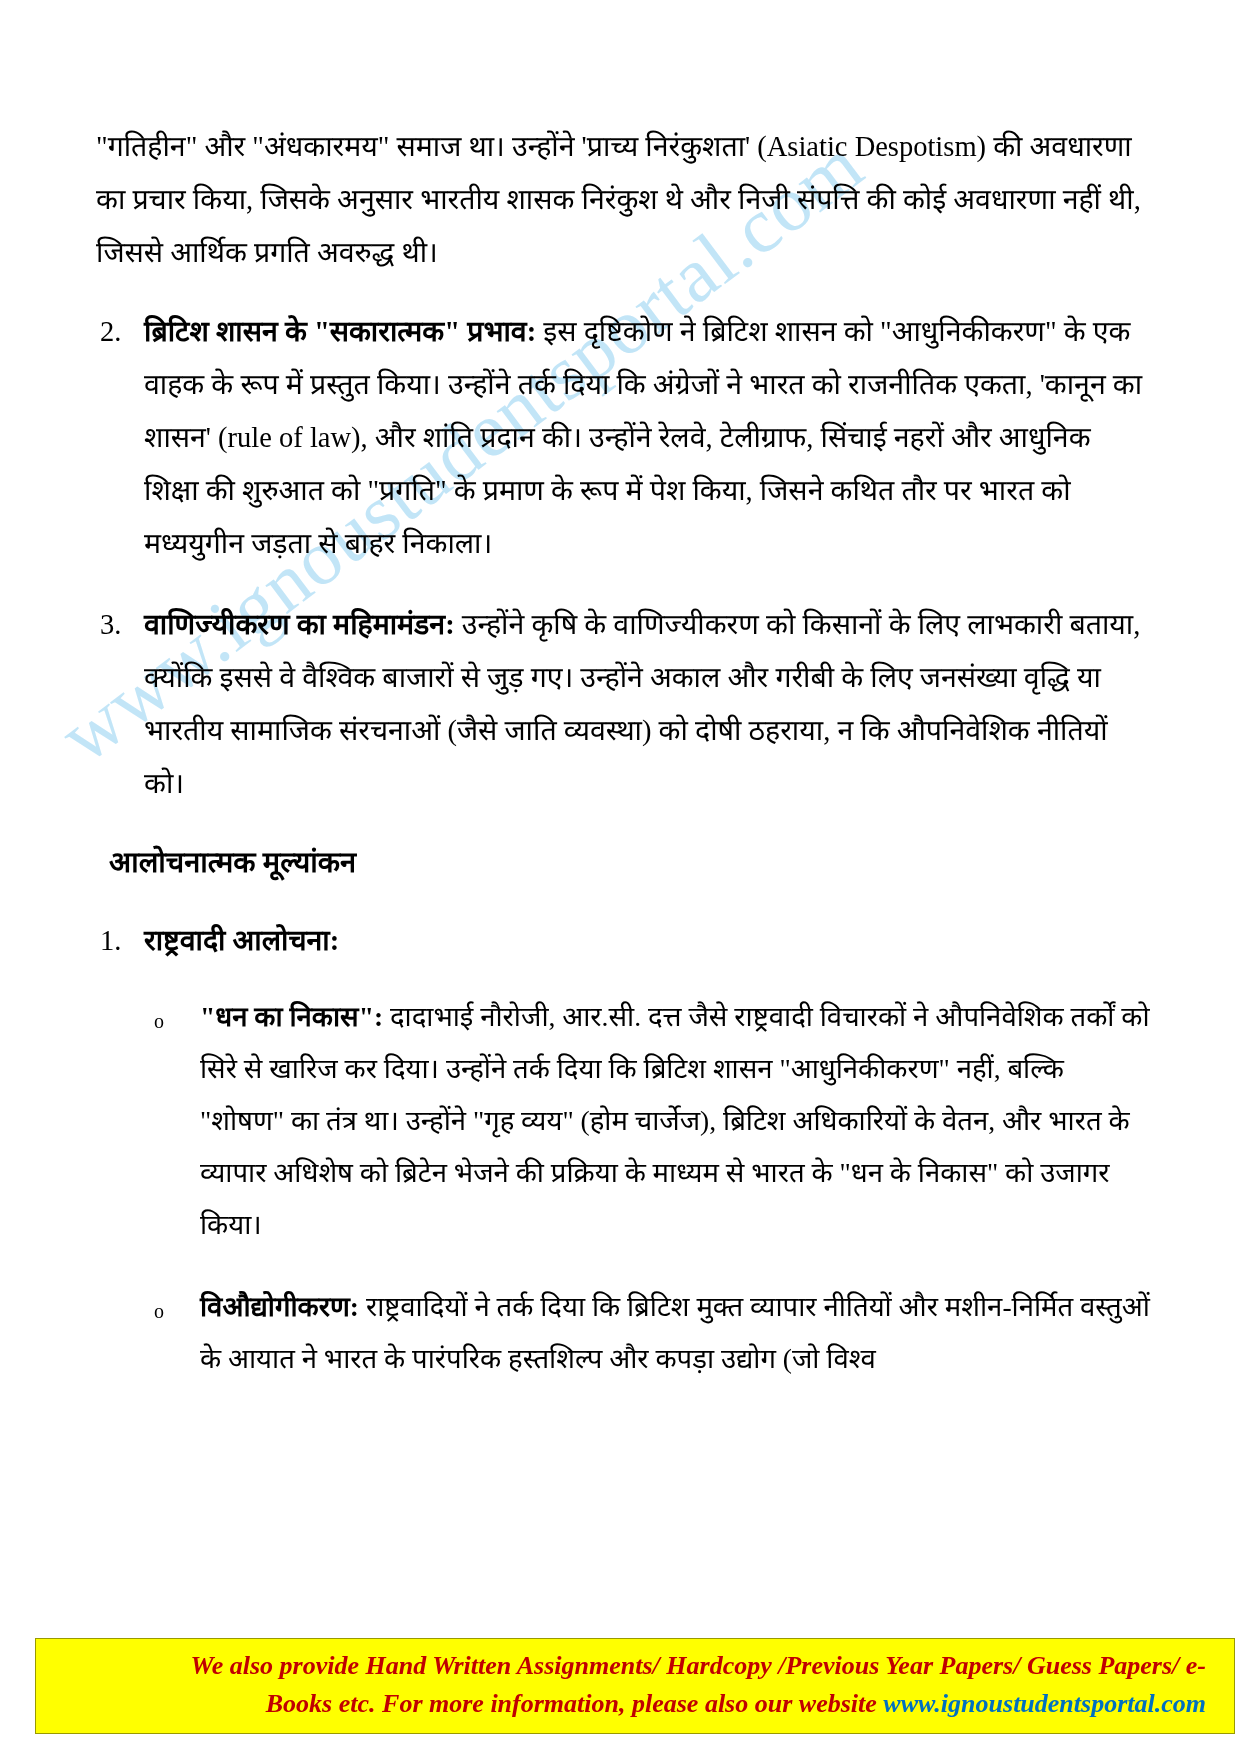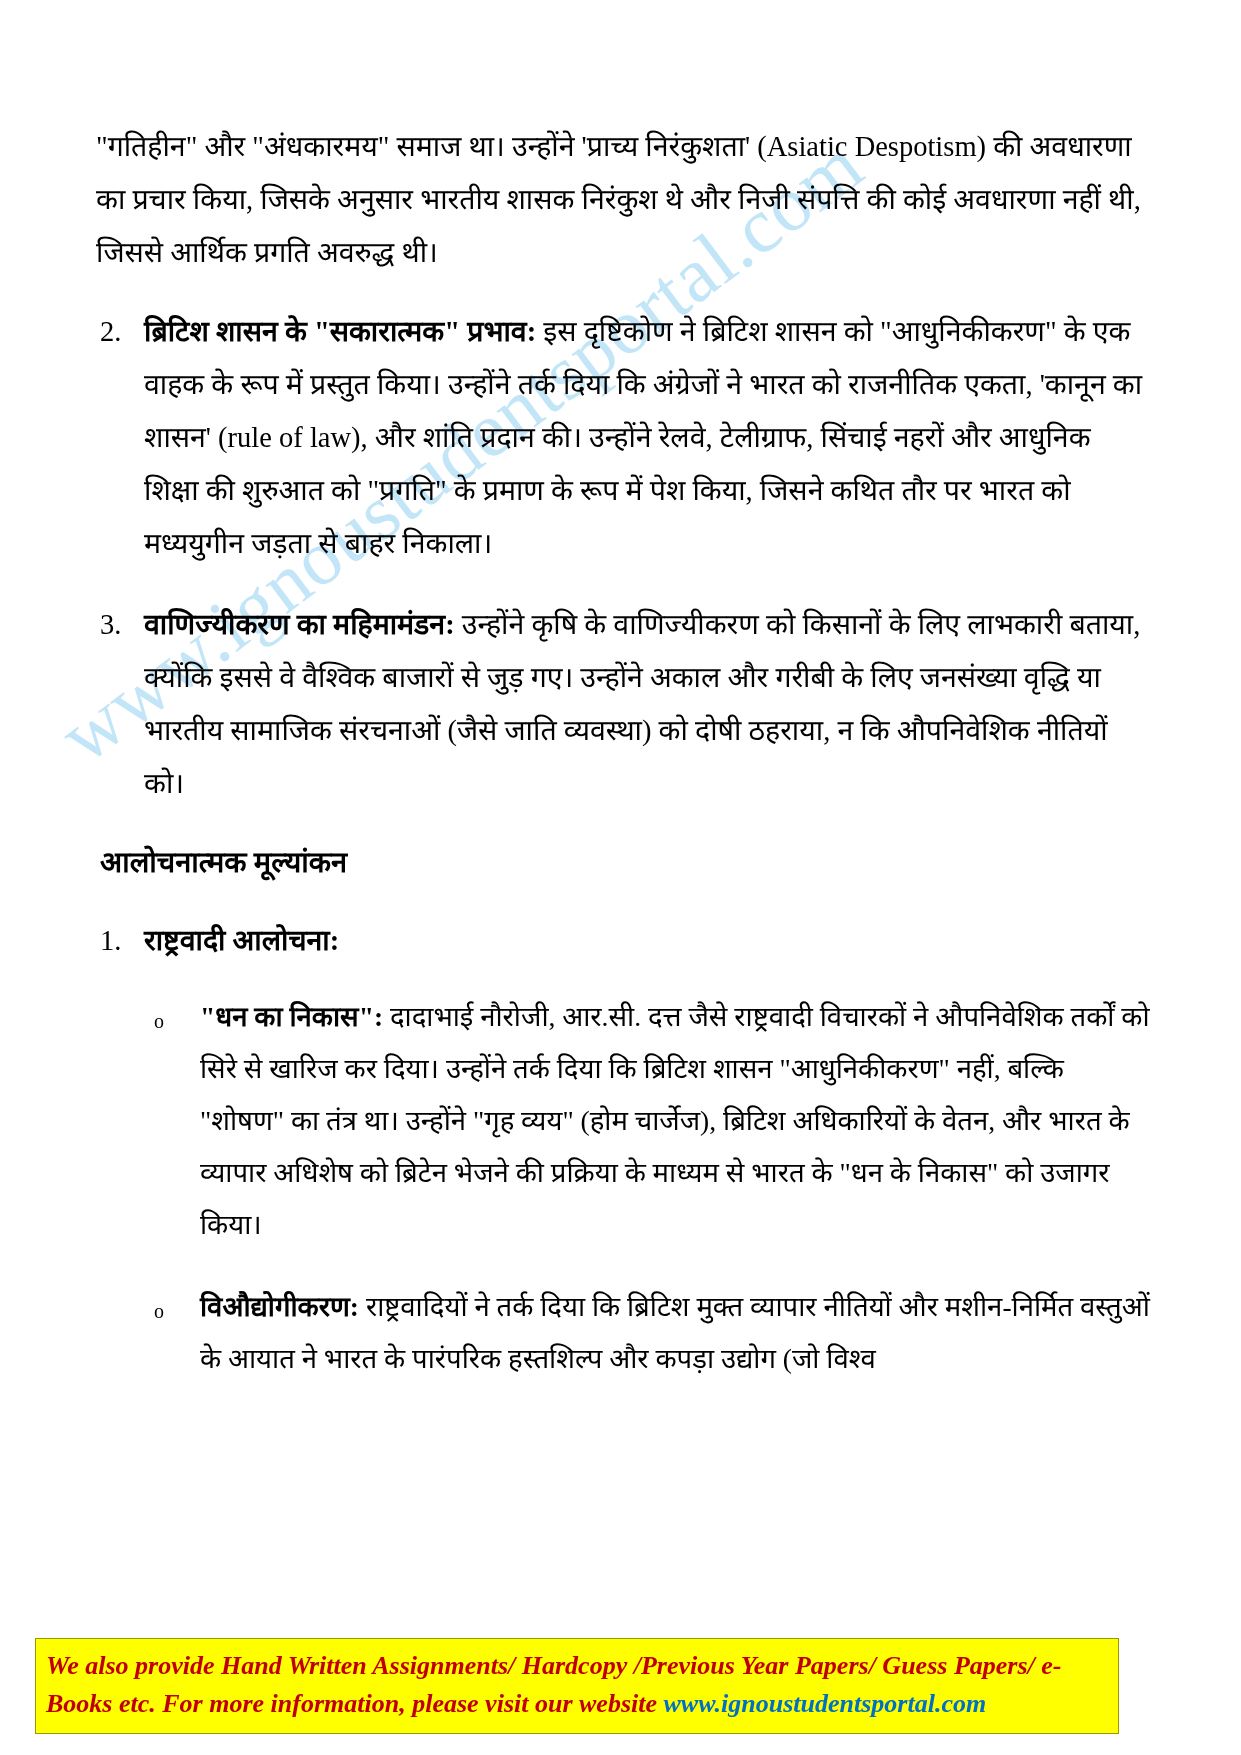--- a/index.html
+++ b/index.html
@@ -110,35 +110,35 @@
     position: absolute;
     left: 10px;
     top: 0;
     font-size: 20px;
     line-height: 60px;
   }
 
   h2.section-heading {
     font-size: 29px;
     font-weight: bold;
-    margin: 30px 0 30px 4px;
+    margin: 30px 0 30px 13px;
     line-height: 44px;
   }
 
   
   #footer-banner {
     position: absolute;
     left: 35px;
     top: 1638px;
-    width: 1084px;
+    width: 1200px;
     background: #ffff00;
     border: 1px solid #9a9a00;
-    padding: 8px 10px 10px 10px;
+    padding: 8px 28px 10px 10px;
     box-sizing: border-box;
-    text-align: left;
+    text-align: right;
     z-index: 20;
   }
   #footer-banner .line {
     font-family: "Liberation Serif", "DejaVu Serif", serif;
     font-style: italic;
     font-weight: bold;
     font-size: 26px;
     line-height: 38px;
     color: #c00000;
     white-space: nowrap;
@@ -192,14 +192,14 @@
           </li>
         </ul>
       </li>
     </ol>
 
   </div>
 </div>
 
 <div id="footer-banner">
   <div class="line">We also provide Hand Written Assignments/ Hardcopy /Previous Year Papers/ Guess Papers/ e-</div>
-  <div class="line"><span>Books etc. For more information, please visit our website </span><span class="site-link">www.ignoustudentsportal.com</span></div>
+  <div class="line"><span>Books etc. For more information, please also our website </span><span class="site-link">www.ignoustudentsportal.com</span></div>
 </div>
 
 </body></html>

